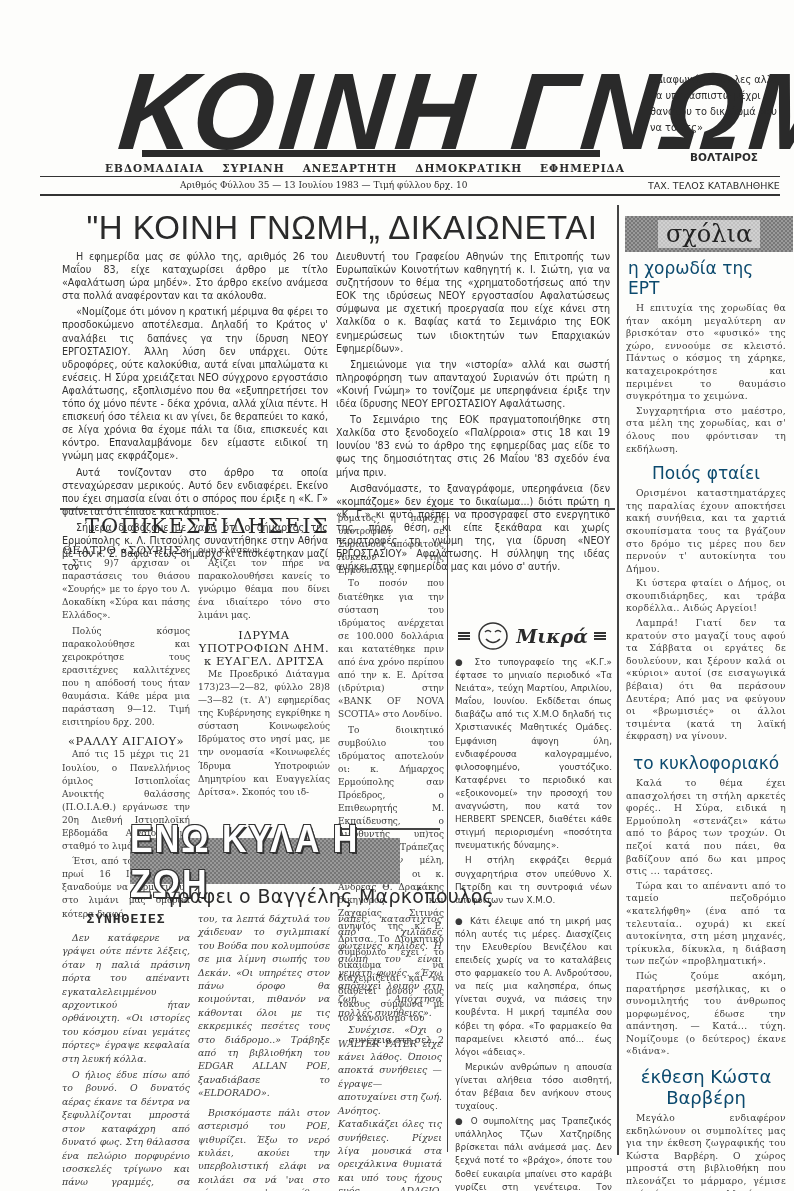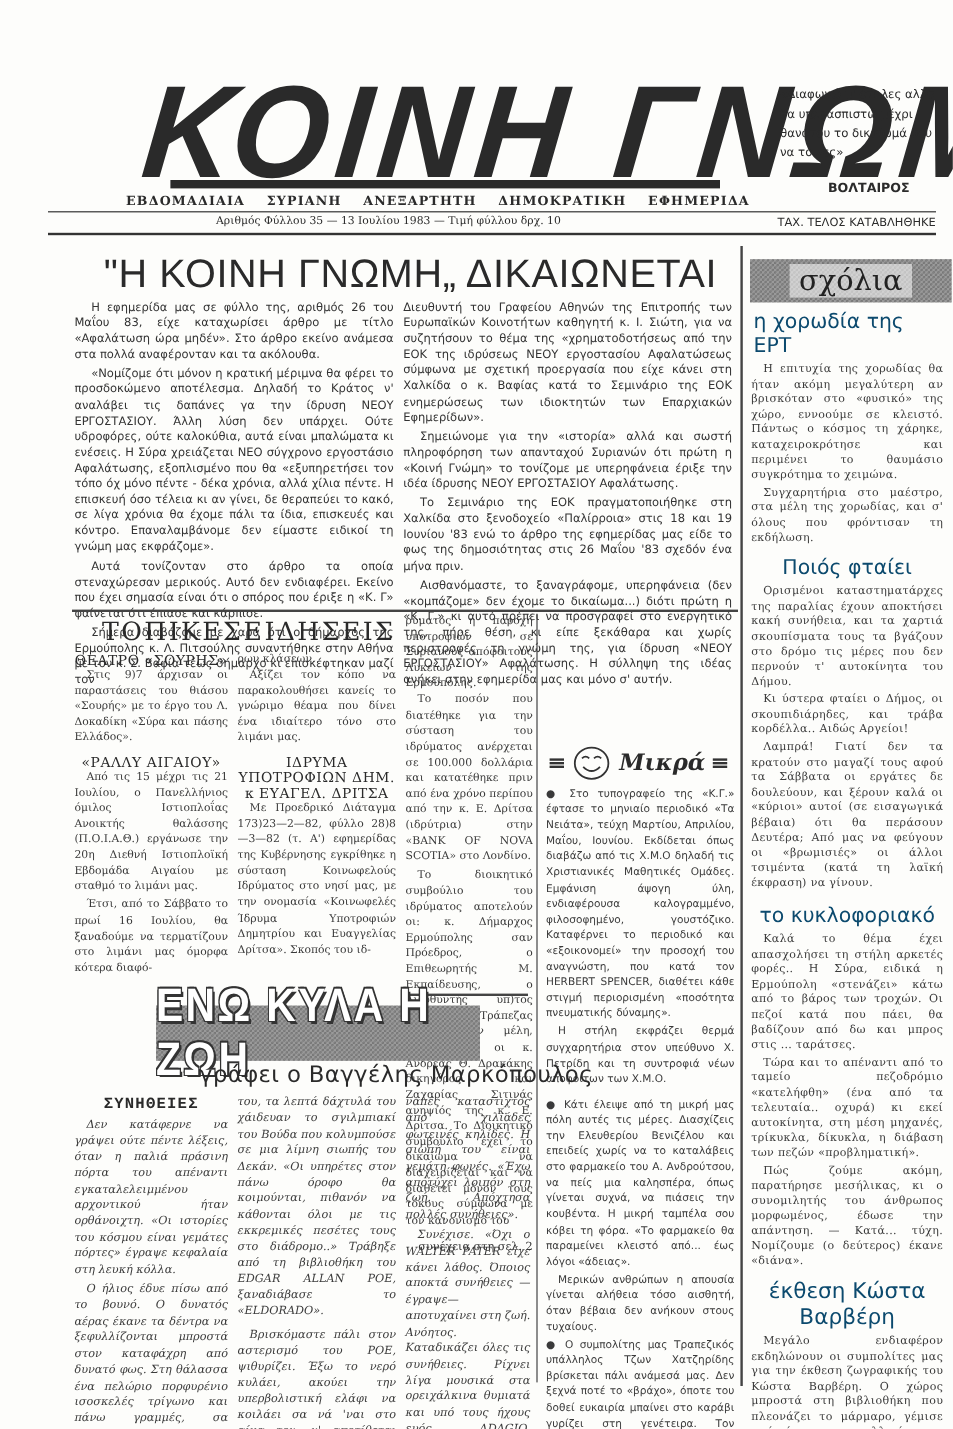--- a/index.html
+++ b/index.html
@@ -120,27 +120,28 @@
   </div>
 
 </div>
 
 <div class="abs section-h" style="left:85px; top:514px;">ΤΟΠΙΚΕΣ</div>
 <div class="abs section-h" style="left:203px; top:514px;">ΕΙΔΗΣΕΙΣ</div>
 
 <div class="abs small-txt" style="left:62px; top:544px; width:128px;">
   <div class="sub-h">ΘΕΑΤΡΟ «ΣΟΥΡΗΣ»</div>
   <p>Στις 9)7 άρχισαν οι παραστάσεις του θιάσου «Σουρής» με το έργο του Λ. Δοκαδίκη «Σύρα και πάσης Ελλάδος».</p>
+  <p>Πολύς κόσμος παρακολούθησε και χειροκρότησε τους ερασιτέχνες καλλιτέχνες που η απόδοσή τους ήταν θαυμάσια. Κάθε μέρα μια παράσταση 9—12. Τιμή εισιτηρίου δρχ. 200.</p>
   <div class="sub-h" style="margin-top:6px;">«ΡΑΛΛΥ ΑΙΓΑΙΟΥ»</div>
   <p>Από τις 15 μέχρι τις 21 Ιουλίου, ο Πανελλήνιος όμιλος Ιστιοπλοΐας Ανοικτής θαλάσσης (Π.Ο.Ι.Α.Θ.) εργάνωσε την 20η Διεθνή Ιστιοπλοϊκή Εβδομάδα Αιγαίου με σταθμό το λιμάνι μας.</p>
   <p>Έτσι, από το Σάββατο το πρωί 16 Ιουλίου, θα ξαναδούμε να τερματίζουν στο λιμάνι μας όμορφα κότερα διαφό-</p>
 </div>
 <div class="abs small-txt" style="left:198px; top:544px; width:132px;">
   <div>ρων κλάσεων.</div>
-  <p>Αξίζει τον κόπο να παρακολουθήσει κανείς το γνώριμο θέαμα που δίνει ένα ιδιαίτερο τόνο στο λιμάνι μας.</p>
+  <p>Αξίζει τον πήρε να παρακολουθήσει κανείς το γνώριμο θέαμα που δίνει ένα ιδιαίτερο τόνο στο λιμάνι μας.</p>
   <div class="sub-h" style="margin-top:6px;">ΙΔΡΥΜΑ ΥΠΟΤΡΟΦΙΩΝ ΔΗΜ. κ ΕΥΑΓΕΛ. ΔΡΙΤΣΑ</div>
   <p>Με Προεδρικό Διάταγμα 173)23—2—82, φύλλο 28)8—3—82 (τ. Α') εφημερίδας της Κυβέρνησης εγκρίθηκε η σύσταση Κοινωφελούς Ιδρύματος στο νησί μας, με την ονομασία «Κοινωφελές Ίδρυμα Υποτροφιών Δημητρίου και Ευαγγελίας Δρίτσα». Σκοπός του ιδ-</p>
 </div>
 <div class="abs small-txt" style="left:338px; top:512px; width:106px;">
   <div>ρύματος η παροχή υποτροφιών σε Συριανούς απόφοιτους Λυκείων της Ερμούπολης.</div>
   <p>Το ποσόν που διατέθηκε για την σύσταση του ιδρύματος ανέρχεται σε 100.000 δολλάρια και κατατέθηκε πριν από ένα χρόνο περίπου από την κ. Ε. Δρίτσα (ιδρύτρια) στην «BANK OF NOVA SCOTIA» στο Λονδίνο.</p>
   <p>Το διοικητικό συμβούλιο του ιδρύματος αποτελούν οι: κ. Δήμαρχος Ερμούπολης σαν Πρόεδρος, ο Επιθεωρητής Μ. Εκπαίδευσης, ο Διευθυντής υπ)τος Εθνικής Τράπεζας Σύρας, σαν μέλη, καθώς και οι κ. Ανδρέας Θ. Δρακάκης δικηγόρος και Ζαχαρίας Σιτινάς ανηψιός της κ. Ε. Δρίτσα. Το Διοικητικό συμβούλιο έχει το δικαίωμα να διαχειρίζεται και να διαθέτει μόνον τους τόκους σύμφωνα με τον κανονισμό του</p>
   <div class="cont" style="font-style:normal; margin-top:8px;">συνέχεια στη σελ. 2</div>
 </div>
 <div class="abs h-rule" style="left:338px; top:828px; width:102px;"></div>

